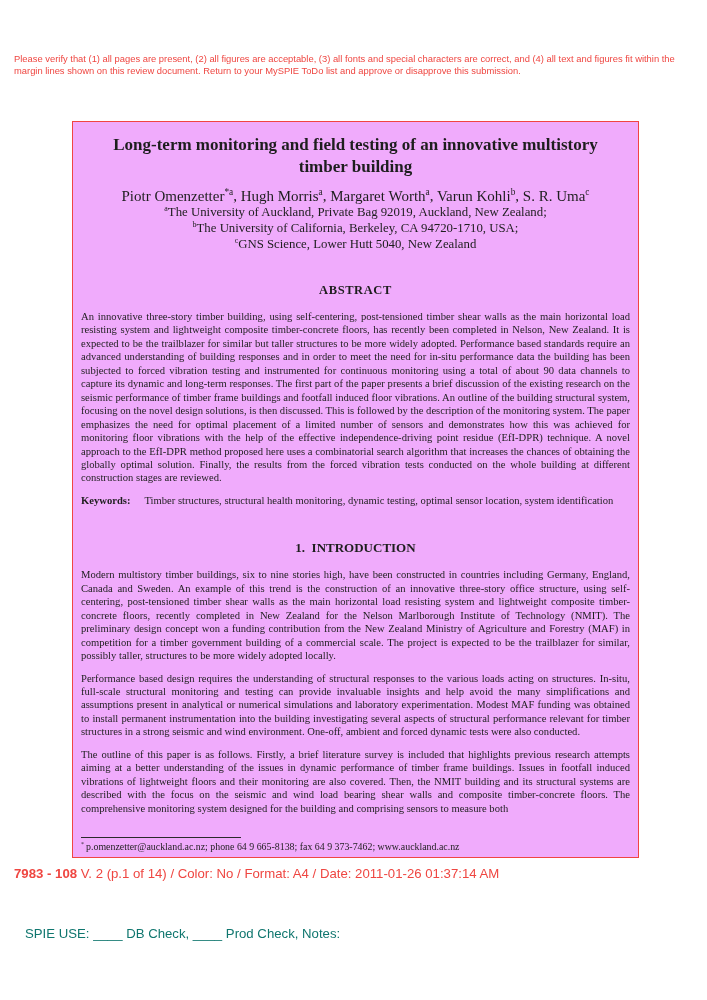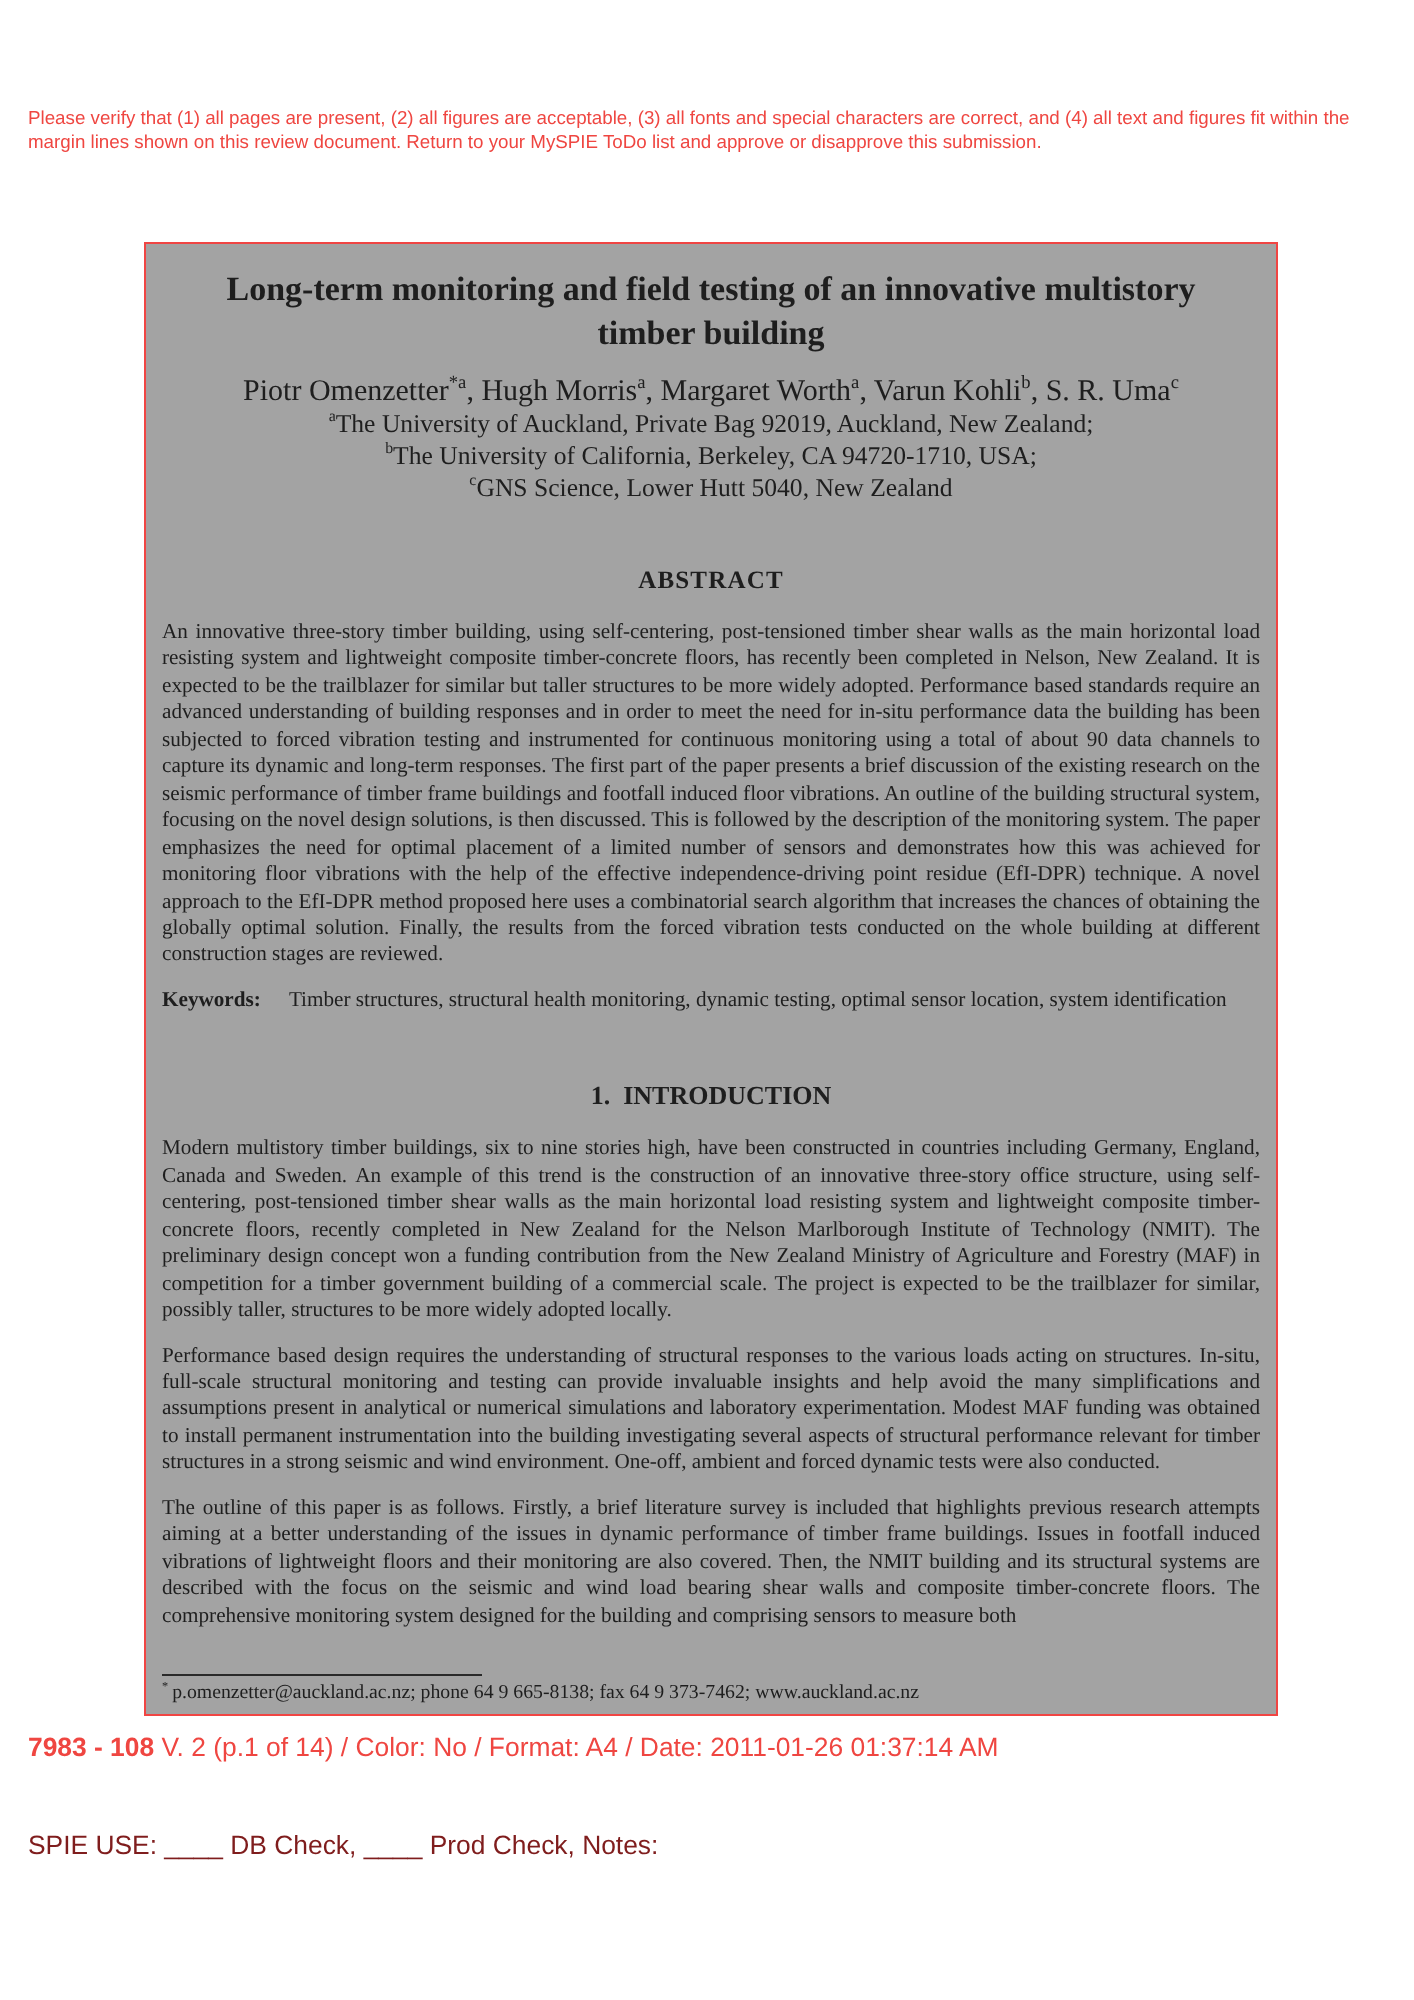--- a/index.html
+++ b/index.html
@@ -22,32 +22,32 @@
   }
   .footer-meta {
     position: absolute; left: 14px; top: 866px; width: 660px;
     font-family: "Liberation Sans", sans-serif;
     font-size: 13.2px; color: #ef4641; margin: 0;
   }
   .footer-meta b { font-weight: bold; }
   .spie-use {
     position: absolute; left: 14px; top: 915px; width: 660px;
     font-family: "Liberation Sans", sans-serif;
-    font-size: 13.2px; color: #7f1d1d; margin: 0;
+    font-size: 13.2px; color: #0f766e; margin: 11px;
     white-space: pre-wrap;
   }
 
   
   .doc-box {
     position: absolute; left: 72px; top: 121px;
     width: 567px; height: 737px;
     border: 1.6px solid #f04543;
     box-sizing: border-box;
     padding: 6px 8px 0 8px;
-    background: #a3a3a3;
+    background: #f0abfc;
   }
 
   .title {
     margin: 6px 10px 0 10px;
     font-size: 17px; line-height: 22px;
     font-weight: bold; text-align: center;
   }
   .authors {
     margin: 10px 0 0 0;
     font-size: 15px; line-height: 16px;

